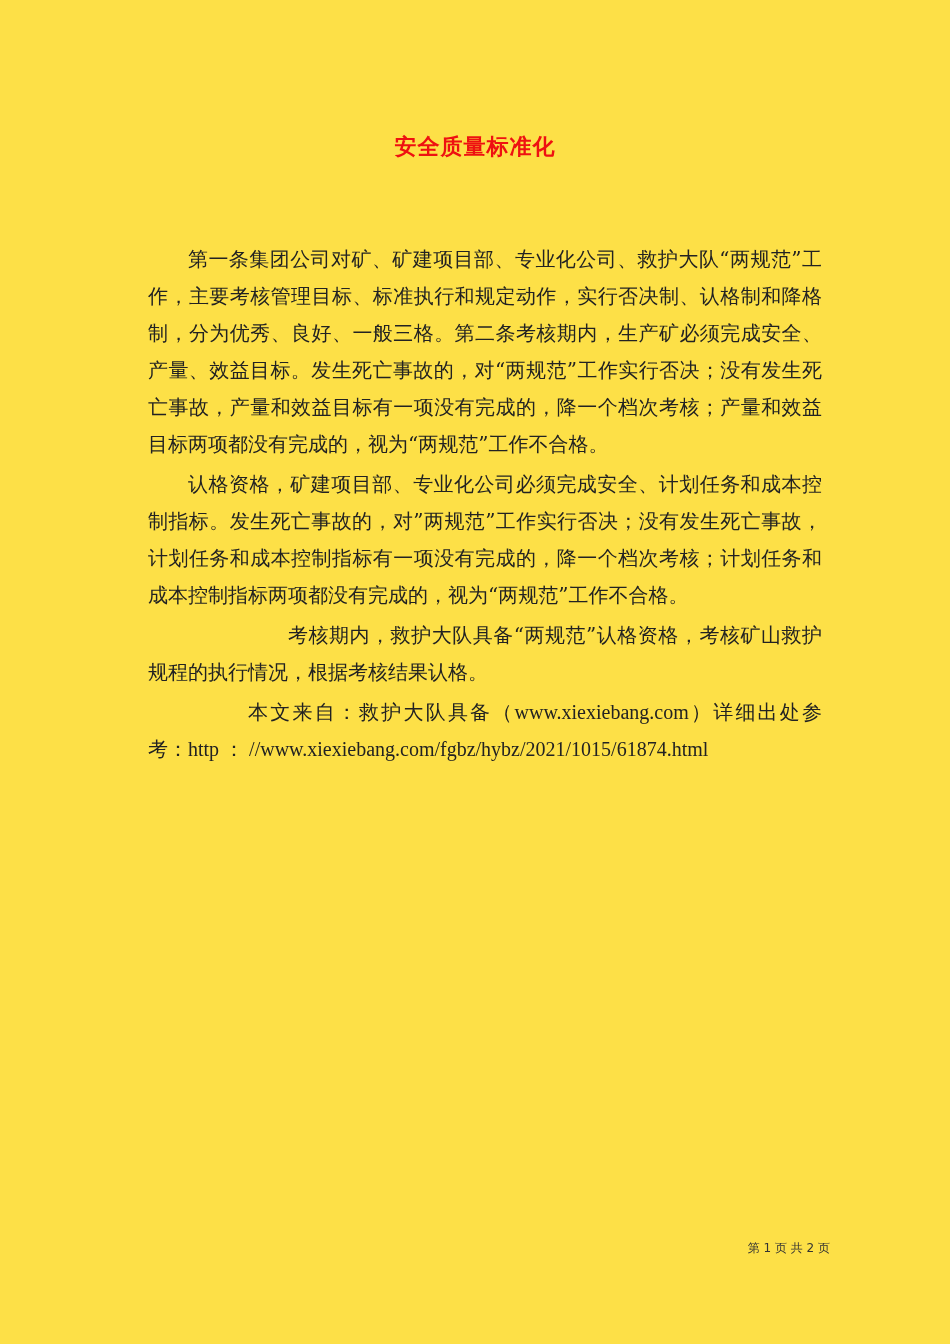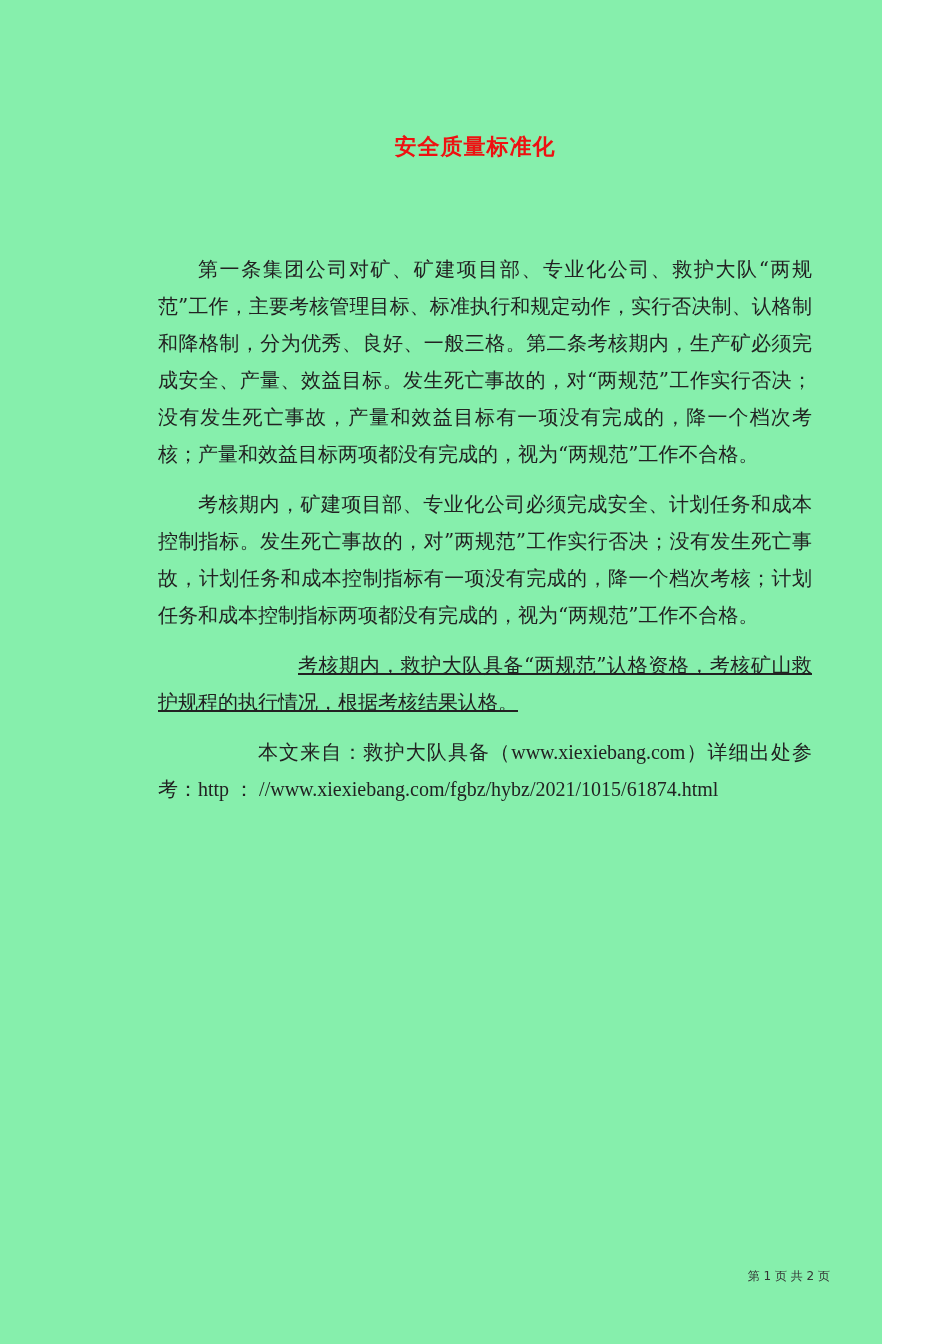--- a/index.html
+++ b/index.html
@@ -11,23 +11,23 @@
       width: 950px;
       height: 1344px;
       position: relative;
       overflow: hidden;
       font-family: "DejaVu Serif", "Liberation Serif", serif;
       color: #1a1a1a;
     }
     .page {
       position: absolute;
       left: 0; top: 0;
-      width: 882px;
+      width: 950px;
       height: 1344px;
-      background: #86efac;
+      background: #fde047;
     }
     .title {
       position: absolute;
       top: 132px;
       left: 0;
       width: 950px;
       text-align: center;
       font-family: "DejaVu Sans", "Liberation Sans", sans-serif;
       font-weight: bold;
       font-size: 22px;
@@ -38,53 +38,51 @@
       position: absolute;
       top: 238px;
       left: 145px;
       width: 680px;
       font-size: 20px;
       line-height: 37px;
       text-align: justify;
       color: #222222;
     }
     .body p {
-      margin: 13px;
+      margin: 3px;
       text-indent: 2em;
       word-break: break-all;
     }
     .body p.indent-deep {
       text-indent: 7em;
-      text-decoration: underline;
     }
     .body p.indent-source {
       text-indent: 5em;
     }
     .body .mono {
       font-family: Liberation Serif, serif;
     }
     .footer {
       position: absolute;
       top: 1240px;
       left: 700px;
       width: 130px;
       text-align: right;
       font-family: "DejaVu Sans", "Liberation Sans", sans-serif;
       font-size: 12px;
       color: #333333;
-      margin-top: 28px;
     }
   </style>
 </head>
 <body>
 
 <div class="page">
   <div class="title">安全质量标准化</div>
 
   <div class="body">
     <p>第一条集团公司对矿、矿建项目部、专业化公司、救护大队“两规范”工作，主要考核管理目标、标准执行和规定动作，实行否决制、认格制和降格制，分为优秀、良好、一般三格。第二条考核期内，生产矿必须完成安全、产量、效益目标。发生死亡事故的，对“两规范”工作实行否决；没有发生死亡事故，产量和效益目标有一项没有完成的，降一个档次考核；产量和效益目标两项都没有完成的，视为“两规范”工作不合格。</p>
-    <p>考核期内，矿建项目部、专业化公司必须完成安全、计划任务和成本控制指标。发生死亡事故的，对”两规范”工作实行否决；没有发生死亡事故，计划任务和成本控制指标有一项没有完成的，降一个档次考核；计划任务和成本控制指标两项都没有完成的，视为“两规范”工作不合格。</p>
+    <p>认格资格，矿建项目部、专业化公司必须完成安全、计划任务和成本控制指标。发生死亡事故的，对”两规范”工作实行否决；没有发生死亡事故，计划任务和成本控制指标有一项没有完成的，降一个档次考核；计划任务和成本控制指标两项都没有完成的，视为“两规范”工作不合格。</p>
     <p class="indent-deep">考核期内，救护大队具备“两规范”认格资格，考核矿山救护规程的执行情况，根据考核结果认格。</p>
     <p class="indent-source"><span>本文来自：救护大队具备（</span><span class="mono">www.xiexiebang.com</span><span>）详细出处参考：</span><span class="mono">http ： //www.xiexiebang.com/fgbz/hybz/2021/1015/61874.html</span></p>
   </div>
 
   <div class="footer">第 1 页 共 2 页</div>
 </div>
 
 </body></html>

